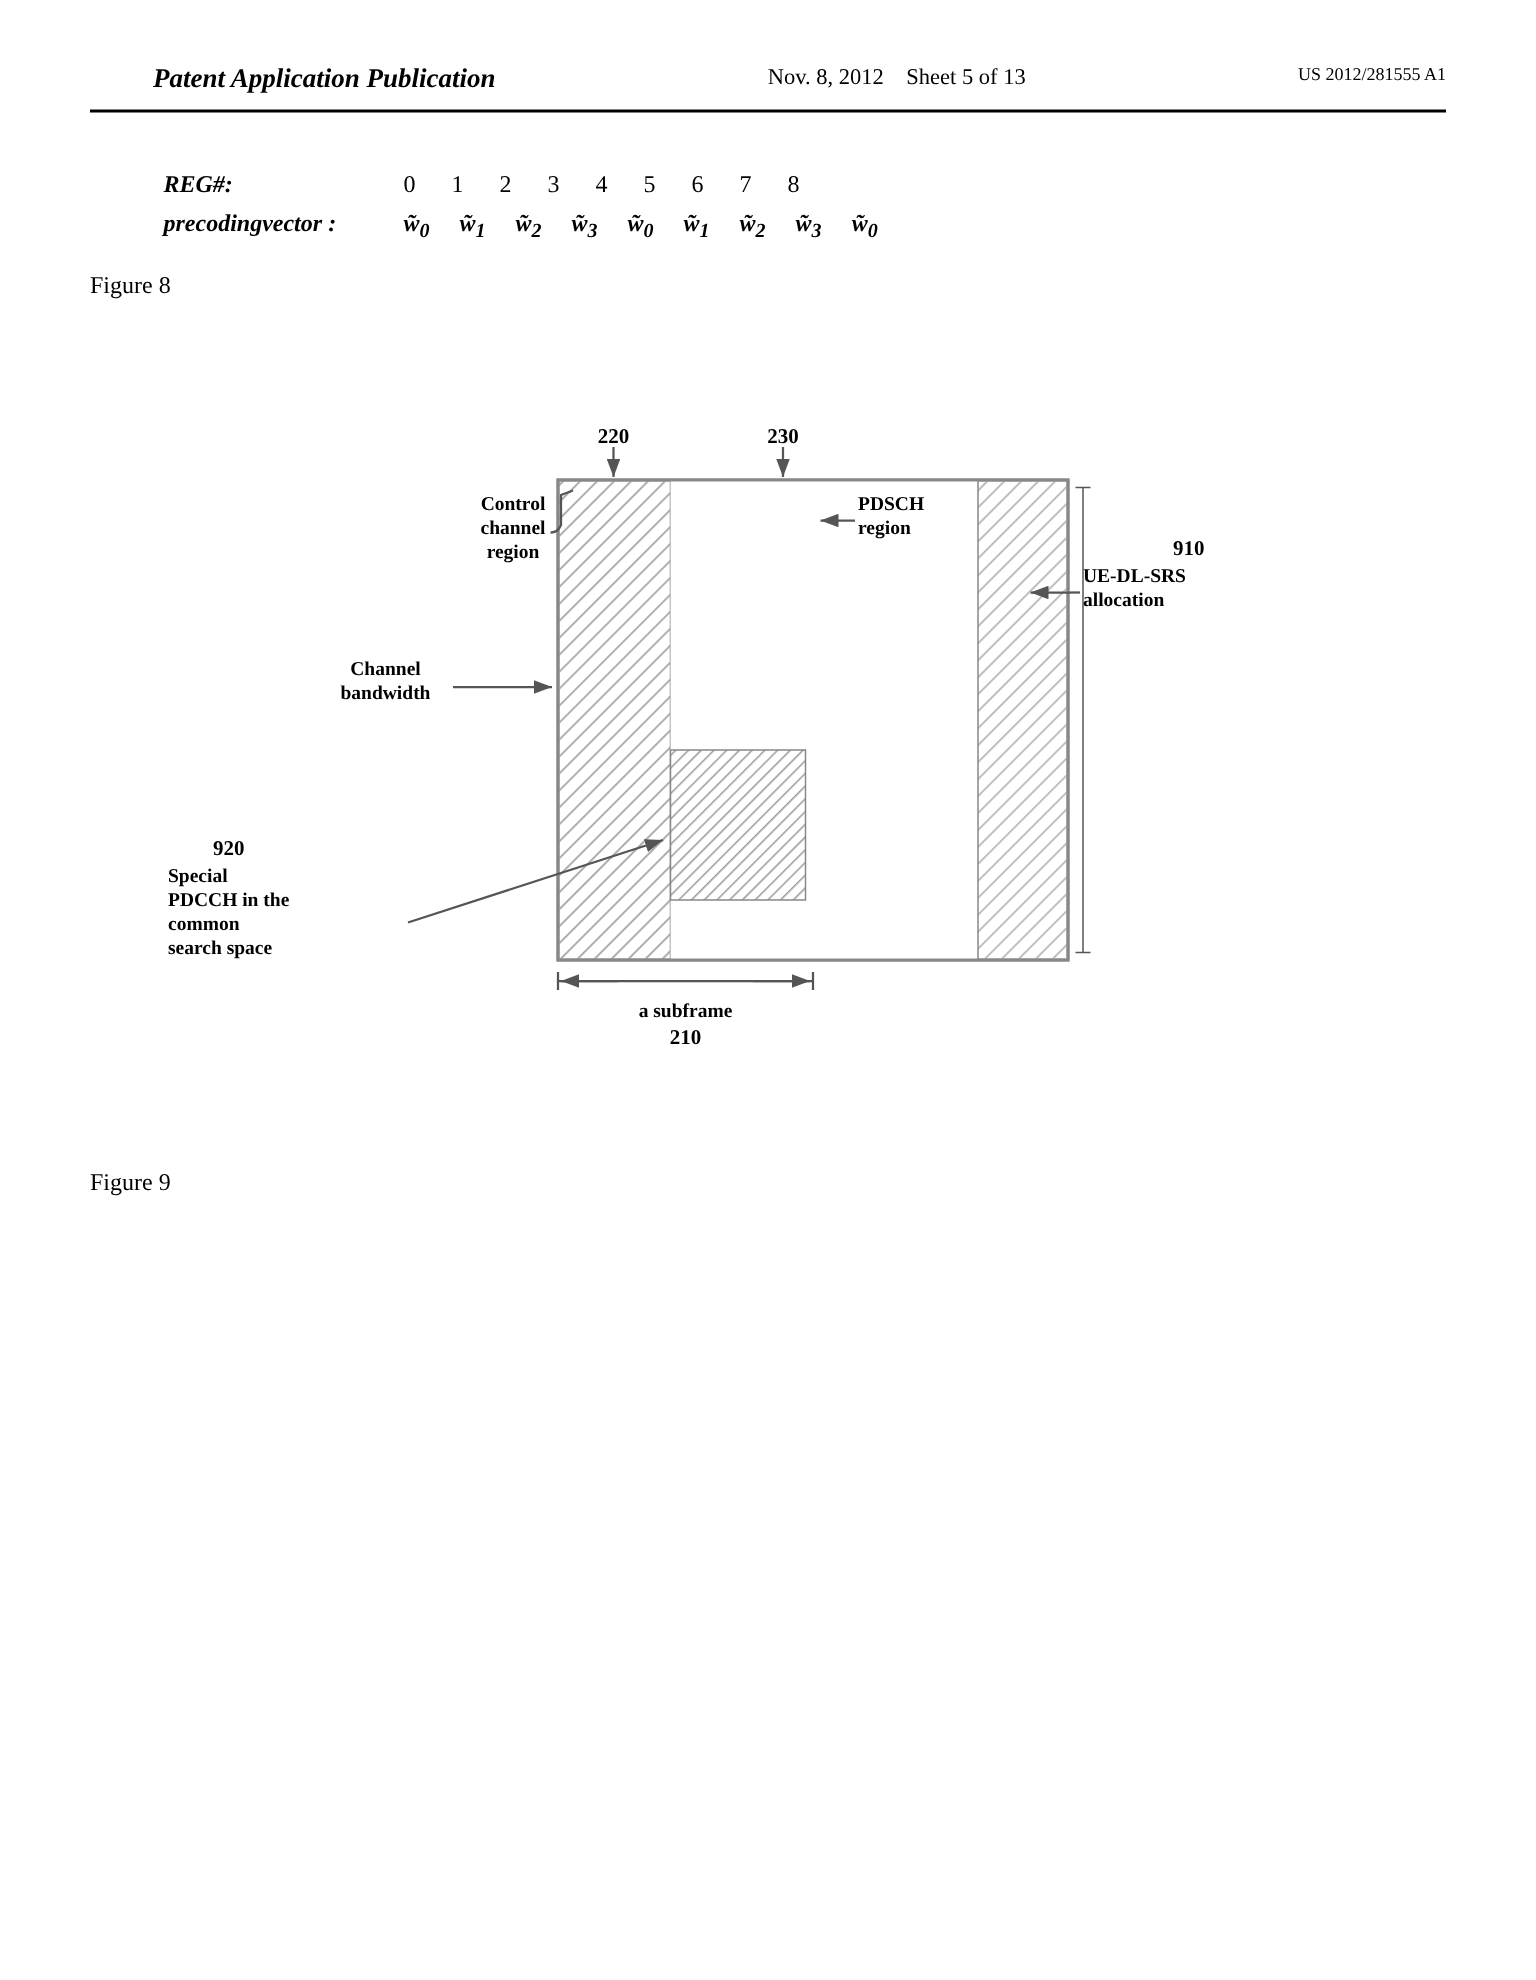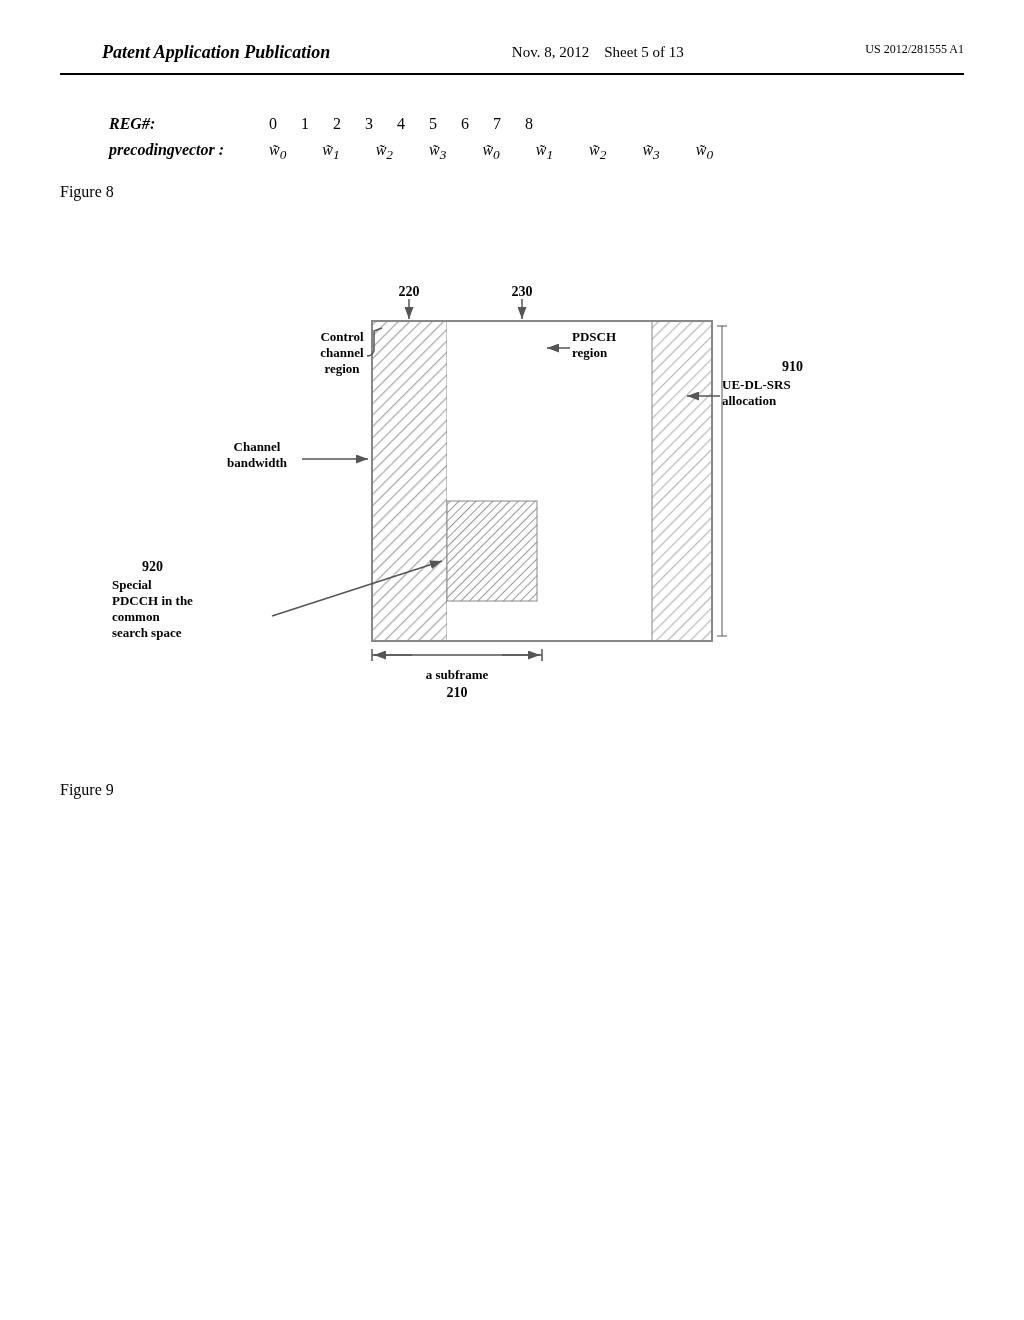--- a/index.html
+++ b/index.html
@@ -83,22 +83,23 @@
 
     .precoding-label {
       font-style: italic;
       font-weight: bold;
       min-width: 160px;
       font-size: 16px;
     }
 
     .precoding-values {
       display: flex;
-      gap: 36px;
-      font-size: 16px;
+      gap: 20px;
+      font-size: 16px;
+      font-weight: bold;
     }
 
     .figure-caption {
       text-align: left;
       font-size: 16px;
       margin: 20px 0 40px 0;
     }
 
     
     .figure9-section {

